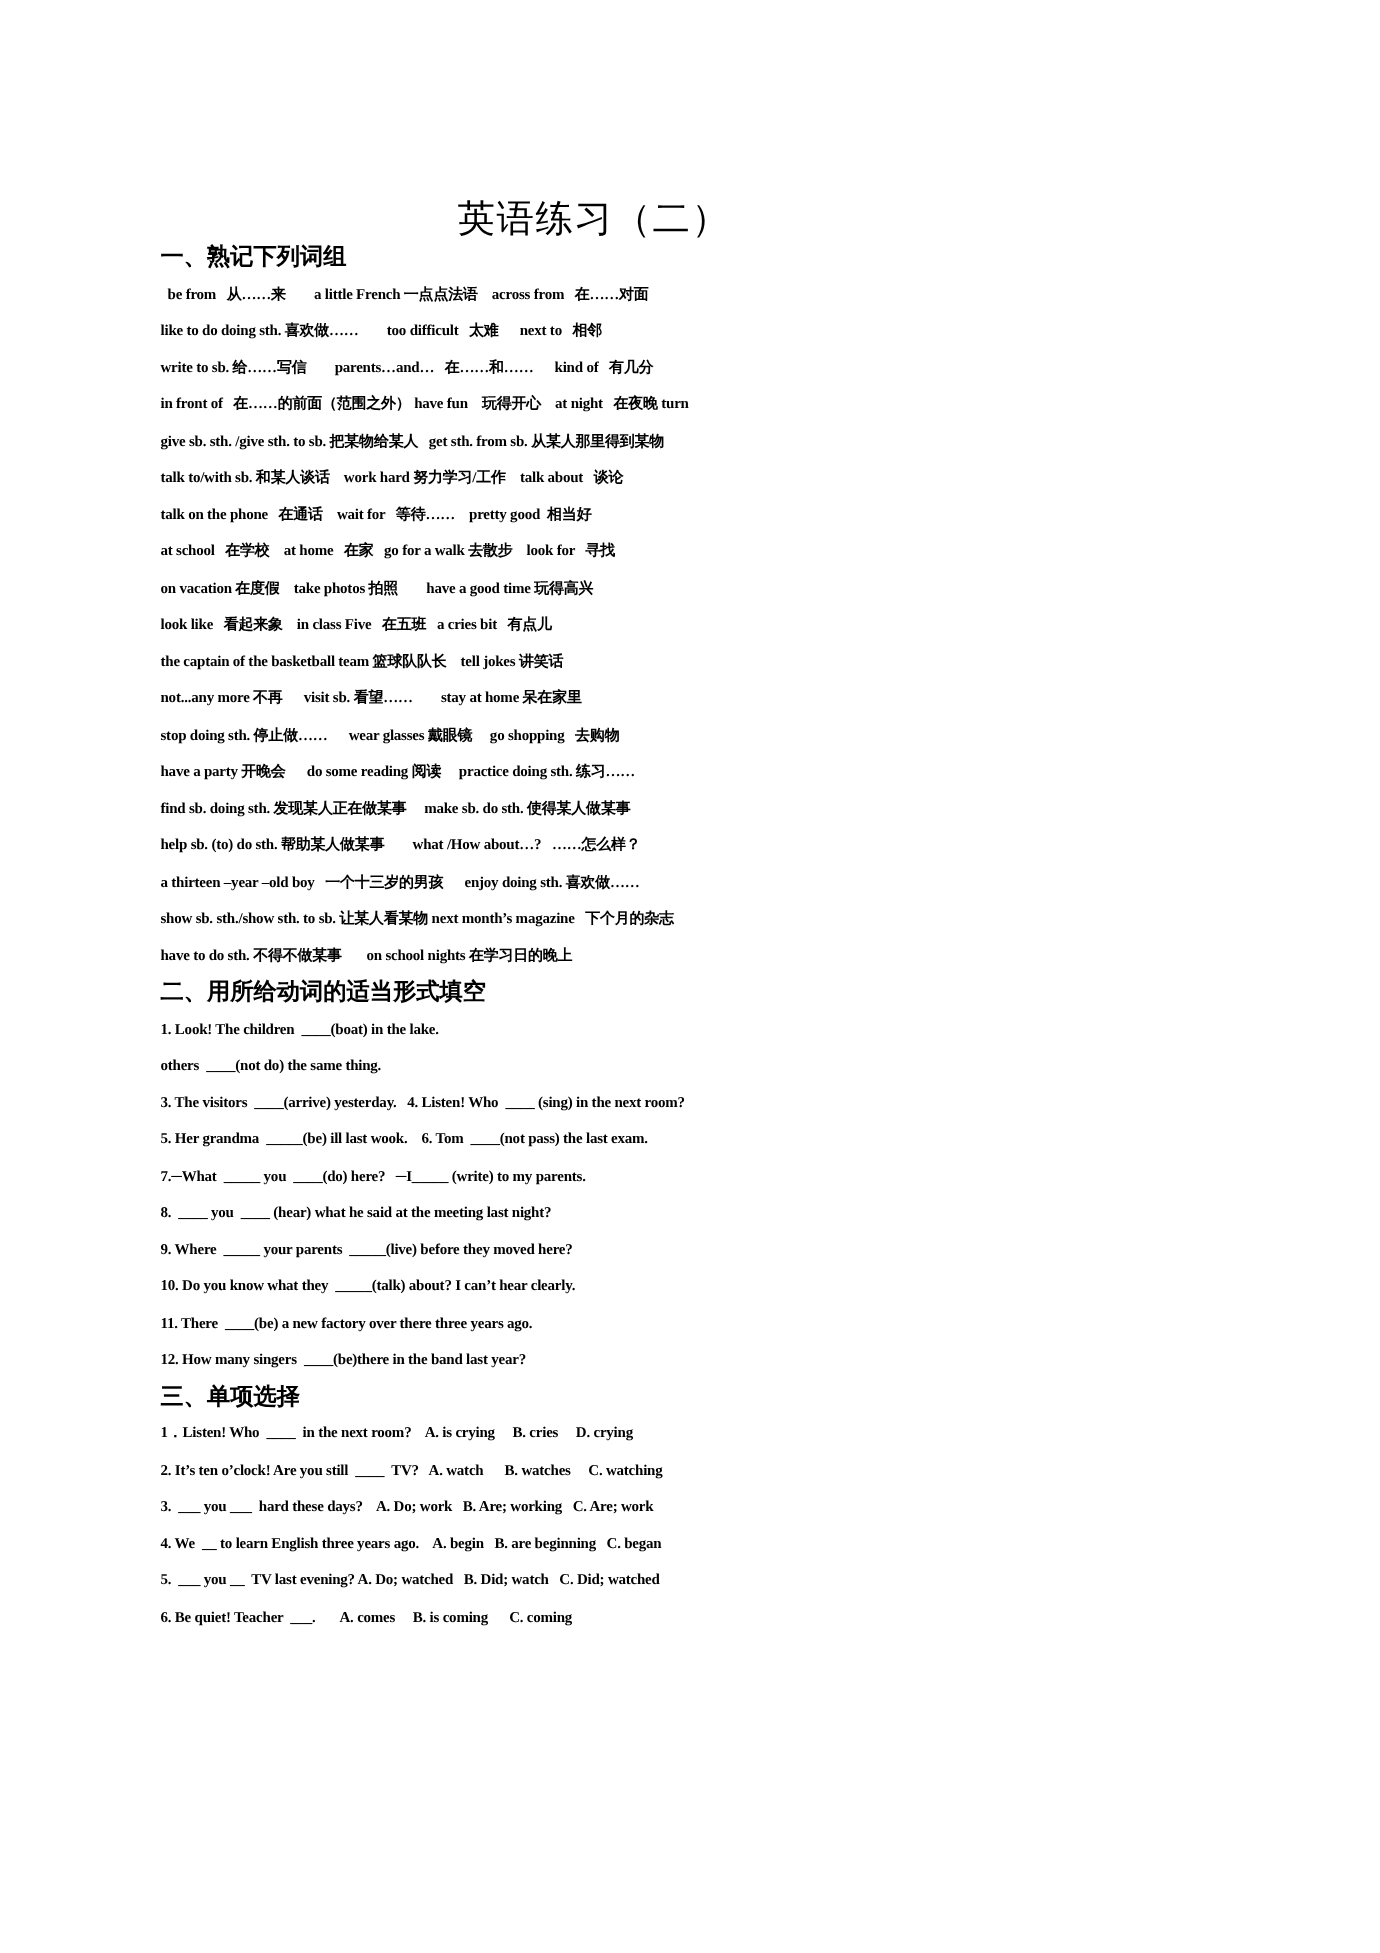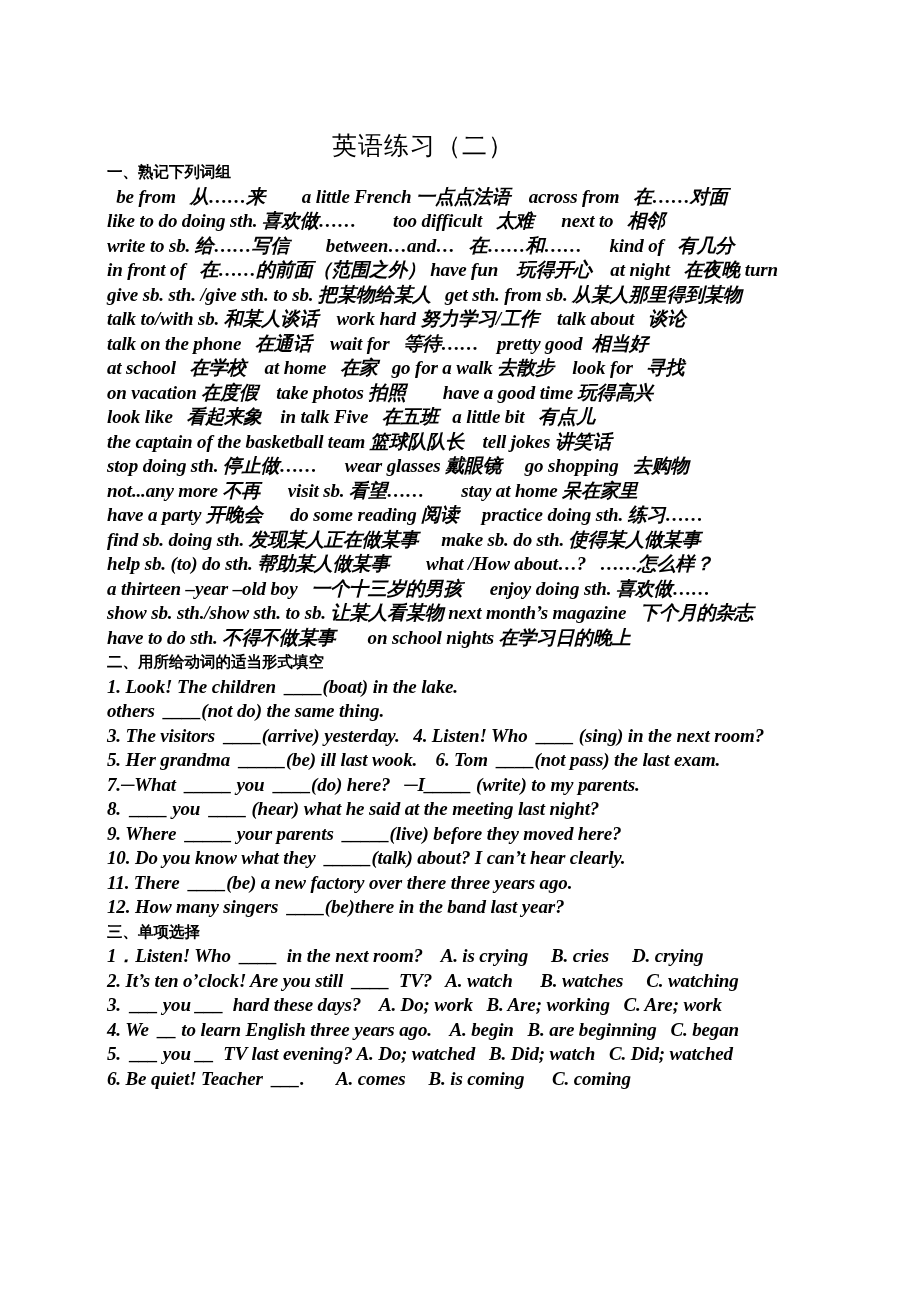--- a/index.html
+++ b/index.html
@@ -25,72 +25,70 @@
   .doc-title {
     position: absolute;
     top: 112px;
     left: 0;
     width: 792px;
     text-align: center;
     font-size: 25px;
     font-weight: normal;
     letter-spacing: 1px;
     font-family: "DejaVu Serif", "Liberation Serif", serif;
-    margin-left: 27px;
   }
   .body-block {
     position: absolute;
     left: 107px;
     top: 160px;
     width: 714px;
   }
   .section-head {
     font-size: 15.5px;
     font-weight: bold;
     line-height: 24.5px;
     letter-spacing: 0px;
     white-space: nowrap;
-    font-family: Liberation Sans, sans-serif;
+    font-family: Liberation Mono, monospace;
   }
   .line {
-    font-size: 19px;
+    font-size: 10px;
     font-weight: bold;
     line-height: 24.5px;
     white-space: pre;
     letter-spacing: -0.15px;
     font-family: "Liberation Serif", "DejaVu Serif", serif;
-    font-style: italic;
   }
   .vocab-group { margin: 0; padding: 0; }
 </style>
 </head>
 <body>
 
 <div class="page">
 
   <h1 class="doc-title">英语练习（二）</h1>
 
   <div class="body-block">
 
     <div>
       <div class="section-head">一、熟记下列词组</div>
       <div class="vocab-group">
         <div class="line">  be from   从……来        a little French 一点点法语    across from   在……对面</div>
         <div class="line">like to do doing sth. 喜欢做……        too difficult   太难      next to   相邻</div>
-        <div class="line">write to sb. 给……写信        between…and…   在……和……      kind of   有几分</div>
+        <div class="line">write to sb. 给……写信        parents…and…   在……和……      kind of   有几分</div>
         <div class="line">in front of   在……的前面（范围之外） have fun    玩得开心    at night   在夜晚 turn</div>
         <div class="line">give sb. sth. /give sth. to sb. 把某物给某人   get sth. from sb. 从某人那里得到某物</div>
         <div class="line">talk to/with sb. 和某人谈话    work hard 努力学习/工作    talk about   谈论</div>
         <div class="line">talk on the phone   在通话    wait for   等待……    pretty good  相当好</div>
         <div class="line">at school   在学校    at home   在家   go for a walk 去散步    look for   寻找</div>
         <div class="line">on vacation 在度假    take photos 拍照        have a good time 玩得高兴</div>
-        <div class="line">look like   看起来象    in talk Five   在五班   a little bit   有点儿</div>
+        <div class="line">look like   看起来象    in class Five   在五班   a cries bit   有点儿</div>
         <div class="line">the captain of the basketball team 篮球队队长    tell jokes 讲笑话</div>
+        <div class="line">not...any more 不再      visit sb. 看望……        stay at home 呆在家里</div>
         <div class="line">stop doing sth. 停止做……      wear glasses 戴眼镜     go shopping   去购物</div>
-        <div class="line">not...any more 不再      visit sb. 看望……        stay at home 呆在家里</div>
         <div class="line">have a party 开晚会      do some reading 阅读     practice doing sth. 练习……</div>
         <div class="line">find sb. doing sth. 发现某人正在做某事     make sb. do sth. 使得某人做某事</div>
         <div class="line">help sb. (to) do sth. 帮助某人做某事        what /How about…?   ……怎么样？</div>
         <div class="line">a thirteen –year –old boy   一个十三岁的男孩      enjoy doing sth. 喜欢做……</div>
         <div class="line">show sb. sth./show sth. to sb. 让某人看某物 next month’s magazine   下个月的杂志</div>
         <div class="line">have to do sth. 不得不做某事       on school nights 在学习日的晚上</div>
       </div>
     </div>
 
     <div>

